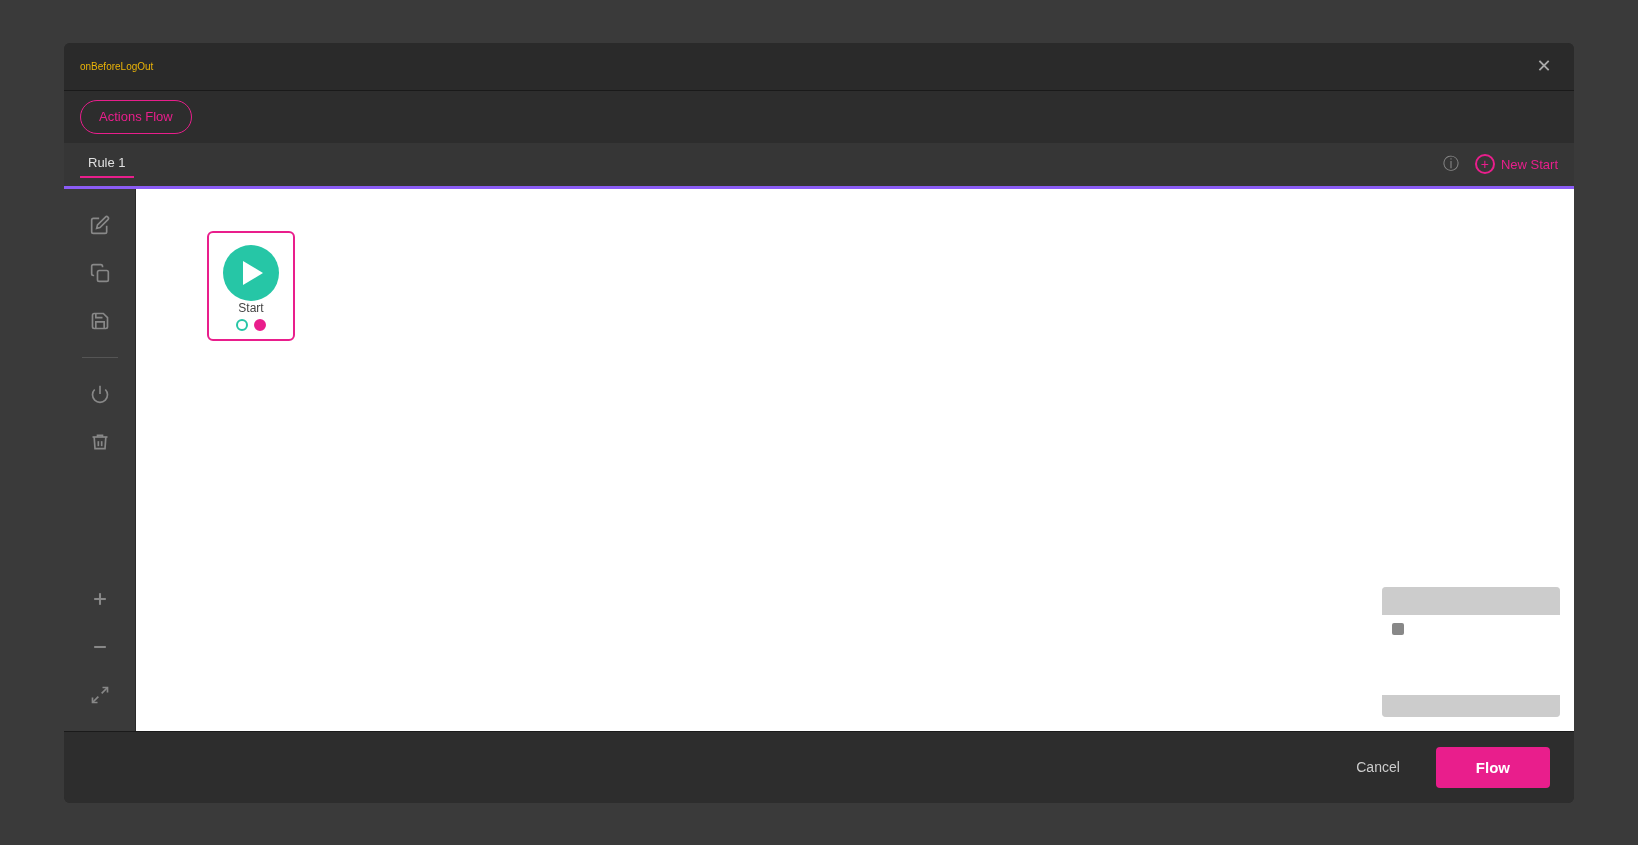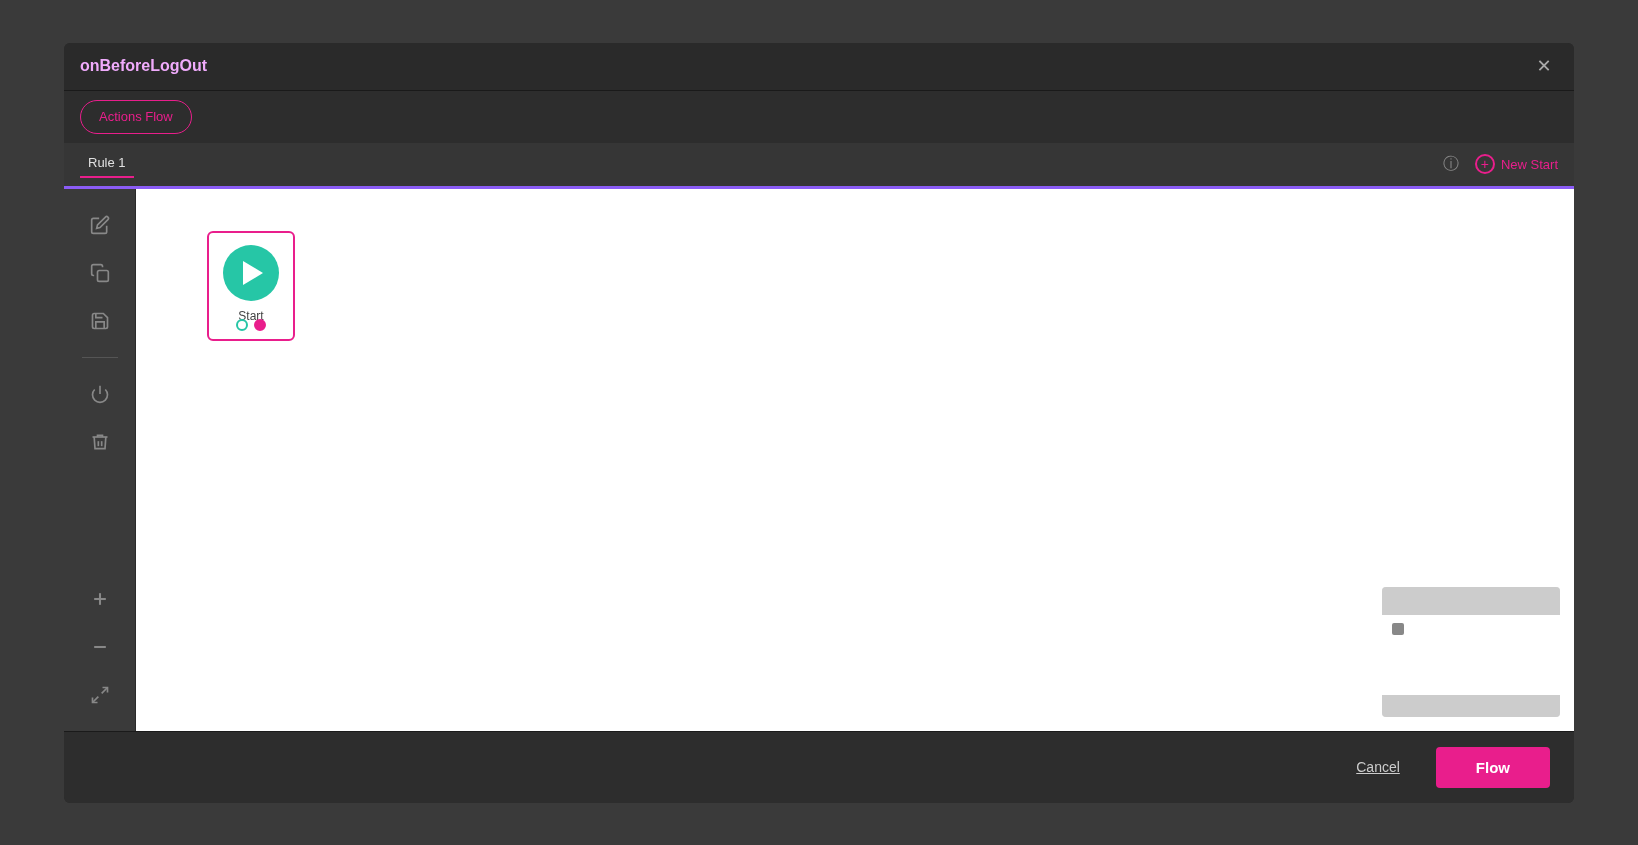--- a/index.html
+++ b/index.html
@@ -29,23 +29,23 @@
     .title-bar {
       height: 48px;
       background: #2a2a2a;
       display: flex;
       align-items: center;
       padding: 0 16px;
       flex-shrink: 0;
       border-bottom: 1px solid #1a1a1a;
     }
     .title-text {
-      color: #f0abfc;
-      font-size: 16px;
-      font-weight: 700;
+      color: #eab308;
+      font-size: 10px;
+      font-weight: 400;
       flex: 1;
     }
     .close-btn {
       width: 28px;
       height: 28px;
       display: flex;
       align-items: center;
       justify-content: center;
       cursor: pointer;
       color: #aaa;
@@ -200,21 +200,21 @@
     .start-node-box {
       width: 88px;
       height: 110px;
       border: 2px solid #e91e8c;
       border-radius: 6px;
       display: flex;
       flex-direction: column;
       align-items: center;
       justify-content: flex-start;
       padding-top: 12px;
-      gap: 8px;
+      gap: 0;
       position: relative;
       background: #fff;
     }
     .start-circle {
       width: 56px;
       height: 56px;
       border-radius: 50%;
       background: #26c6a6;
       display: flex;
       align-items: center;
@@ -302,21 +302,20 @@
       flex-shrink: 0;
       border-top: 1px solid #1a1a1a;
     }
     .cancel-btn {
       background: transparent;
       border: none;
       color: #cccccc;
       font-size: 14px;
       cursor: pointer;
       padding: 10px 20px;
-      text-decoration: underline;
     }
     .apply-btn {
       background: #e91e8c;
       color: #fff;
       border: none;
       border-radius: 4px;
       font-size: 15px;
       font-weight: 600;
       padding: 12px 40px;
       cursor: pointer;

